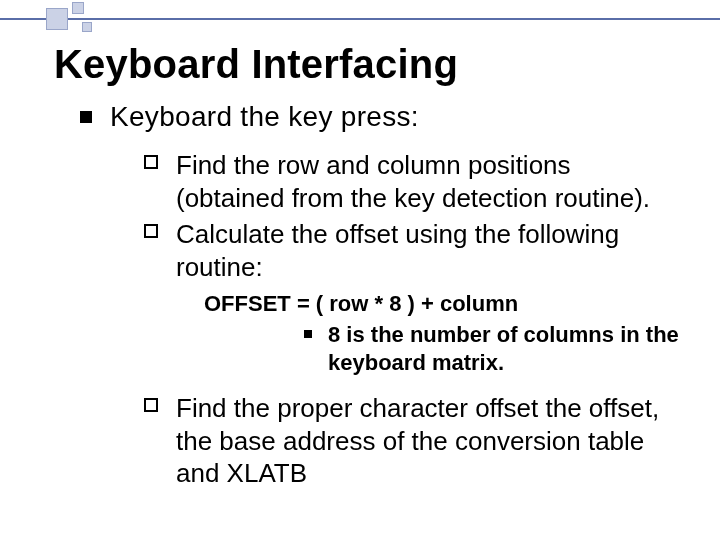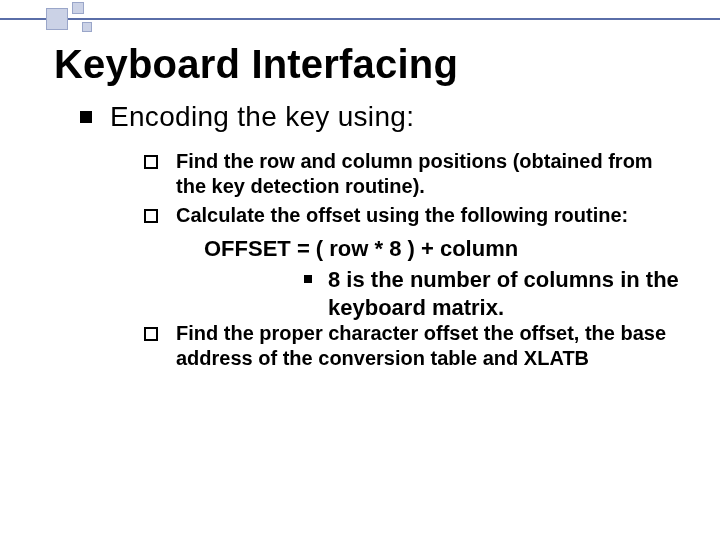--- a/index.html
+++ b/index.html
@@ -12,43 +12,43 @@
   .sq2 { width: 12px; height: 12px; left: 72px; top: 2px; }
   .sq3 { width: 10px; height: 10px; left: 82px; top: 22px; background: #e9ecf5; border-color: #c0c7dd; }
   .content { padding: 0 34px 0 54px; }
   .title { font-size: 40px; font-weight: 700; margin: 6px 0 14px 0; letter-spacing: 0.2px; }
   .lvl1 { display: flex; align-items: flex-start; margin-left: 26px; margin-bottom: 16px; }
   .lvl1 .b { width: 12px; height: 12px; background: #000; margin-top: 10px; margin-right: 18px; flex: none; }
   .lvl1 .t { font-size: 28px; letter-spacing: 0.3px; }
   .lvl2-wrap { margin-left: 90px; }
   .lvl2 { display: flex; align-items: flex-start; margin-bottom: 4px; }
   .lvl2 .b { width: 14px; height: 14px; border: 2px solid #000; margin-top: 6px; margin-right: 18px; flex: none; }
-  .lvl2 .t { font-size: 20px; font-weight: 700; line-height: 1.25; }
+  .lvl2 .t { font-size: 26px; font-weight: 400; line-height: 1.25; }
   .formula { margin-left: 60px; margin-top: 8px; font-size: 22px; font-weight: 700; }
-  .lvl3 { display: flex; align-items: flex-start; margin-left: 160px; margin-top: 4px; margin-bottom: 0; }
+  .lvl3 { display: flex; align-items: flex-start; margin-left: 160px; margin-top: 4px; margin-bottom: 16px; }
   .lvl3 .b { width: 8px; height: 8px; background: #000; margin-top: 9px; margin-right: 16px; flex: none; }
   .lvl3 .t { font-size: 22px; font-weight: 700; line-height: 1.25; }
 </style>
 </head>
 <body>
 
 <div class="slide">
   <div class="topbar">
     <div class="line"></div>
     <div class="sq sq1"></div>
     <div class="sq sq2"></div>
     <div class="sq sq3"></div>
   </div>
 
   <div class="content">
     <h1 class="title">Keyboard Interfacing</h1>
 
     <div class="lvl1">
       <div class="b"></div>
-      <div class="t">Encoding the key using:</div>
+      <div class="t">Keyboard the key press:</div>
     </div>
 
     <div class="lvl2-wrap">
 
       <div class="lvl2">
         <div class="b"></div>
         <div class="t">Find the row and column positions (obtained from the key detection routine).</div>
       </div>
 
       <div class="lvl2">

